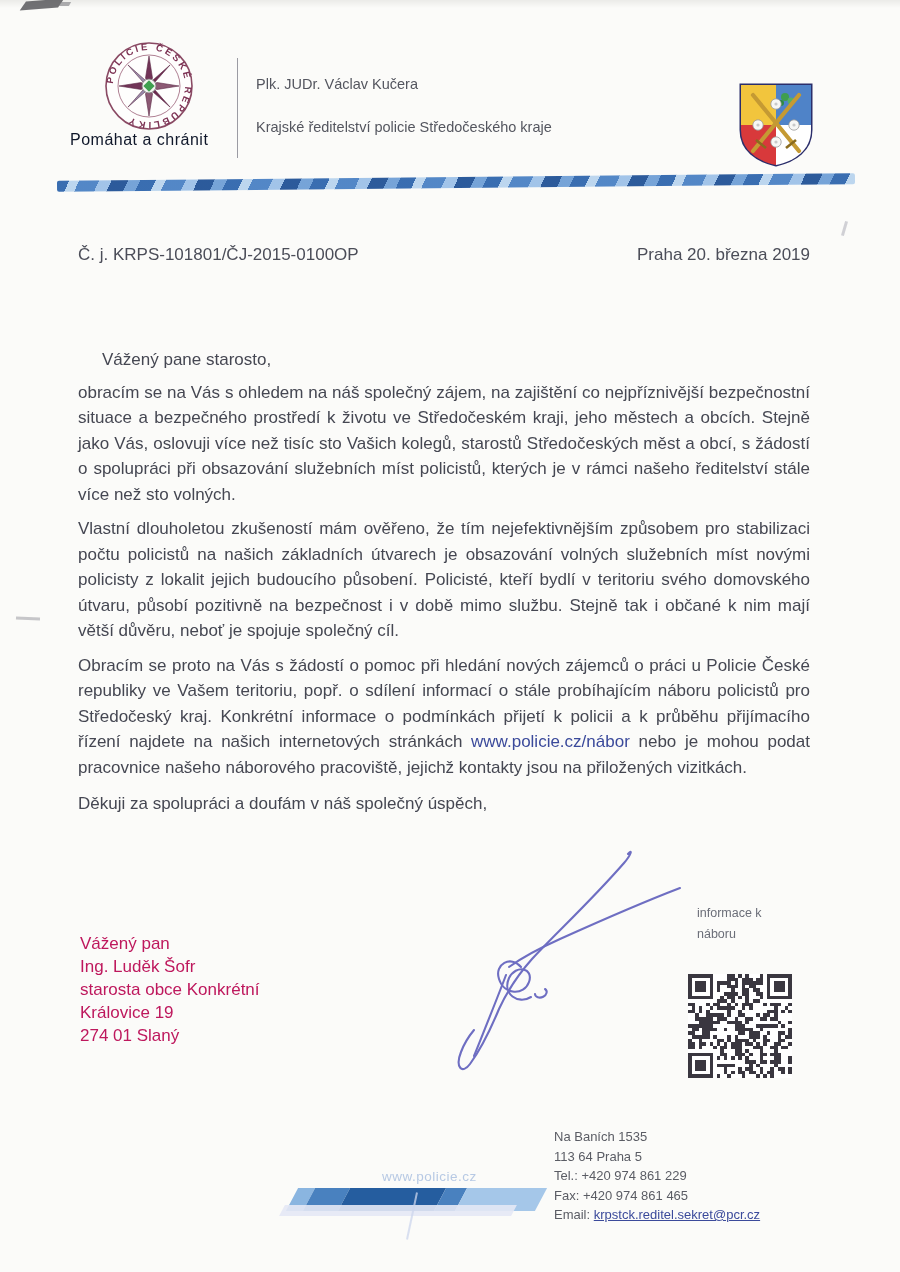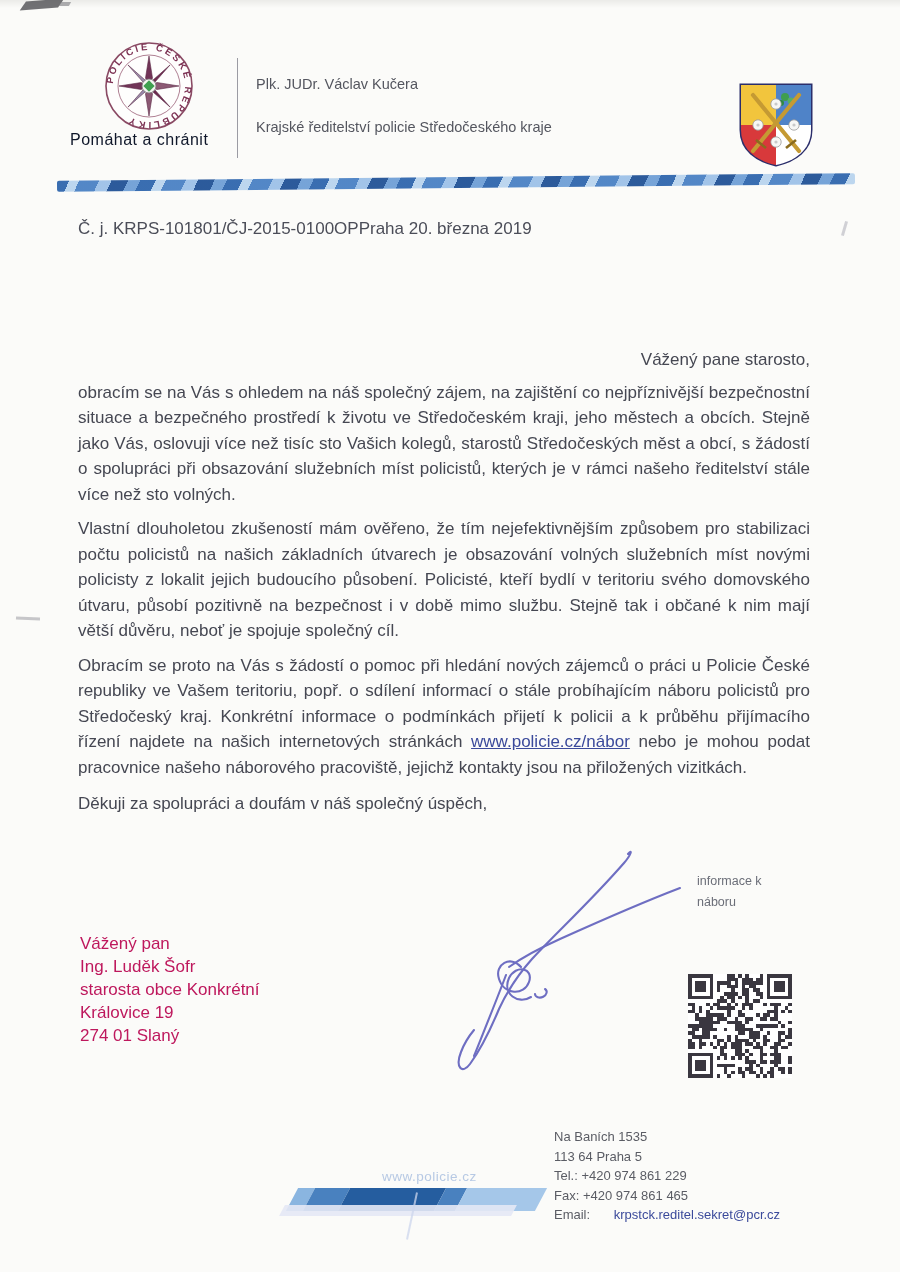--- a/index.html
+++ b/index.html
@@ -34,51 +34,51 @@
     transform:rotate(-0.55deg); border-radius:2px;
     background:
       repeating-linear-gradient(-64deg,
         rgba(185,212,238,.95) 0 9px,
         rgba(47,102,173,.95) 9px 23px,
         rgba(111,159,214,.95) 23px 34px,
         rgba(33,82,150,.95) 34px 49px,
         rgba(157,193,232,.95) 49px 60px,
         rgba(74,129,196,.95) 60px 78px);}
 
-  .refline{position:absolute; left:78px; top:219px; width:732px;
-    display:flex; justify-content:flex-start; font-size:17px; color:#4b4d58;}
+  .refline{position:absolute; left:78px; top:245px; width:732px;
+    display:flex; justify-content:space-between; font-size:17px; color:#4b4d58;}
 
   .letter-body{position:absolute; left:78px; top:347px; width:732px;
     font-size:17px; line-height:25.5px; color:#454752;}
   .letter-body p{margin:0 0 9px 0; text-align:justify;}
-  .letter-body .salutation{text-align:right; margin-bottom:7px;}
+  .letter-body .salutation{text-align:left; margin-bottom:7px;margin-left:24px;}
   .letter-body .closing{text-align:left; margin-top:11px;}
-  .body-link{color:#3b4a9b; text-decoration:underline; cursor:pointer;}
+  .body-link{color:#3b4a9b; cursor:pointer;}
 
   .signature{position:absolute; left:418px; top:838px; width:284px; height:262px;}
 
-  .qr-note{position:absolute; left:697px; top:871px; font-size:12.5px; line-height:21px; color:#6b6e78;}
+  .qr-note{position:absolute; left:697px; top:903px; font-size:12.5px; line-height:21px; color:#6b6e78;}
   .qr-box{position:absolute; left:688px; top:974px; width:104px; height:104px; background:#fff;}
 
   .recipient{position:absolute; left:80px; top:932px; font-size:17px; line-height:23px; color:#be185d;}
 
   .watermark{position:absolute; left:382px; top:1169px; font-size:13.5px; letter-spacing:.5px; color:#b7c9e4;}
   .footer-stripe{position:absolute; left:292px; top:1188px; height:23px; display:flex; transform:skewX(-28deg);}
   .footer-stripe .s1{width:17px; background:#8ab5e0;}
   .footer-stripe .s2{width:35px; background:#4981bf;}
   .footer-stripe .s3{width:96px; background:#255d9f;}
   .footer-stripe .s4{width:21px; background:#4981bf;}
   .footer-stripe .s5{width:80px; background:#a5c7e9;}
   .footer-stripe-shadow{position:absolute; left:282px; top:1205px; width:232px; height:11px;
     background:#e4e8f5; transform:skewX(-28deg); opacity:.9;}
   .footer-crossline{position:absolute; left:411px; top:1192px; width:2px; height:48px;
     background:#ccd6ec; transform:rotate(12deg); opacity:.75;}
 
   .footer-contact{position:absolute; left:554px; top:1127px; font-size:13px; line-height:19.5px; color:#5a5c64;}
-  .footer-contact .email{color:#3b4a9b; cursor:pointer;margin-left:20px;}
+  .footer-contact .email{color:#3b4a9b; text-decoration:underline; cursor:pointer;}
 </style>
 </head>
 <body>
 
 <div class="page">
 
   <div class="mark-corner"></div>
   <div class="mark-corner2"></div>
   <div class="mark-left"></div>
   <div class="mark-right"></div>

